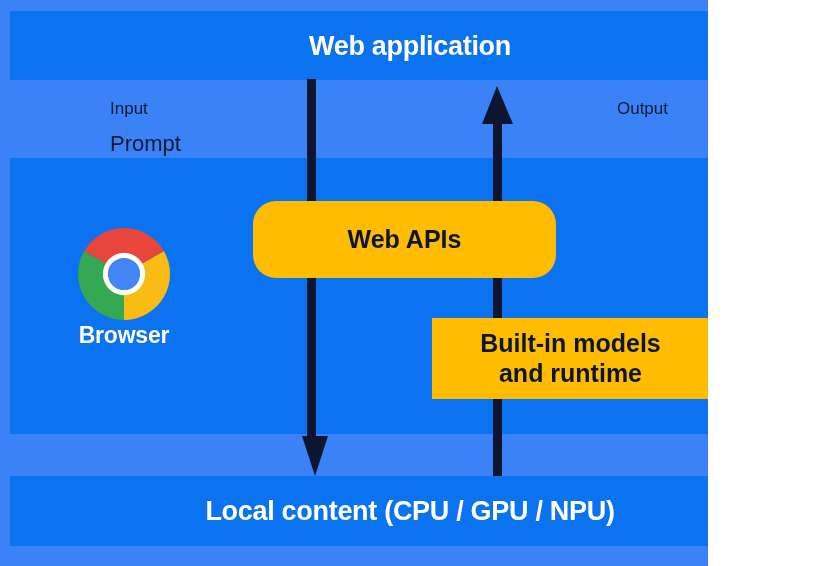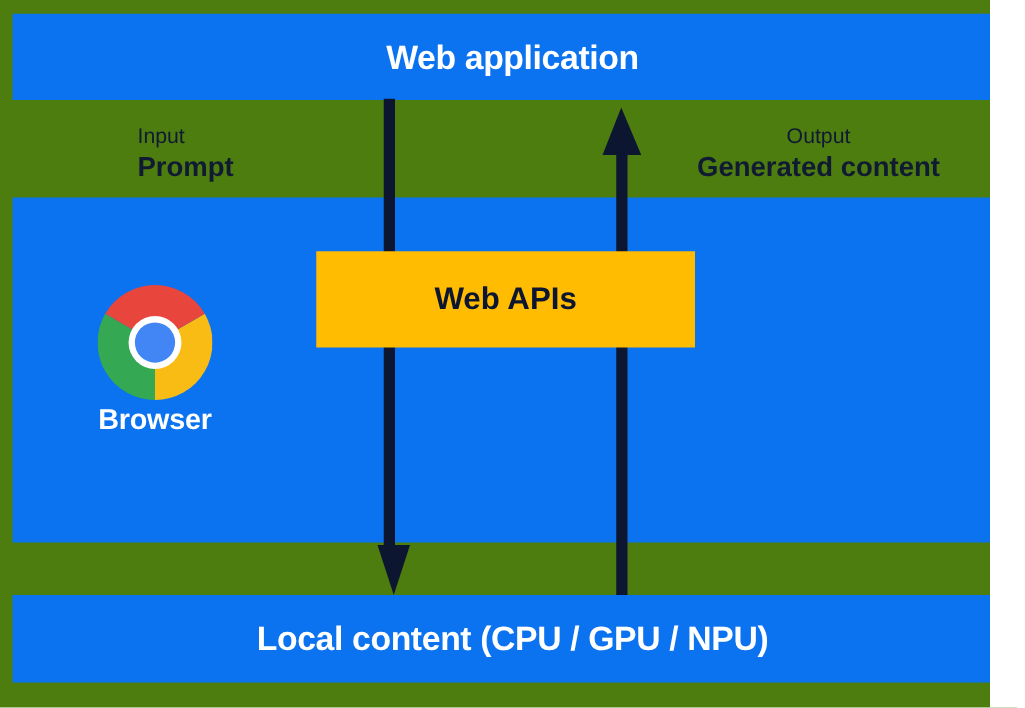--- a/index.html
+++ b/index.html
@@ -5,23 +5,23 @@
   html, body {
     margin: 0;
     padding: 0;
     background: #ffffff;
   }
   body {
     font-family: "Liberation Sans", sans-serif;
   }
   #diagram {
     position: relative;
-    width: 792px;
+    width: 708px;
     height: 566px;
-    background: #4d7c0f;
+    background: #3b82f6;
     overflow: hidden;
   }
   
   .band {
     position: absolute;
     background: #0b72f0;
     box-sizing: border-box;
   }
   #band-web-application {
     left: 10px;
@@ -76,20 +76,21 @@
     color: #0d1630;
     font-weight: bold;
     line-height: 1.18;
   }
   #box-web-apis {
     left: 253px;
     top: 201px;
     width: 303px;
     height: 77px;
     font-size: 25px;
+    border-radius: 23px;
   }
   #box-builtin-models {
     left: 432px;
     top: 318px;
     width: 277px;
     height: 81px;
     font-size: 25px;
   }
 
   
@@ -98,23 +99,23 @@
     color: #111a33;
     line-height: 1.25;
   }
   .io-label .kind {
     font-size: 17px;
     font-weight: normal;
     display: block;
   }
   .io-label .value {
     font-size: 22px;
-    font-weight: bold;
-    display: block;
-    margin-top: 1px;
+    font-weight: normal;
+    display: block;
+    margin-top: 11px;
   }
   #label-input {
     left: 110px;
     top: 98px;
     text-align: left;
   }
   #label-output {
     right: 40px;
     top: 98px;
     text-align: center;
@@ -171,21 +172,20 @@
     </g>
   </svg>
 
   <div class="io-label" id="label-input">
     <span class="kind">Input</span>
     <span class="value">Prompt</span>
   </div>
 
   <div class="io-label" id="label-output">
     <span class="kind">Output</span>
-    <span class="value">Generated content</span>
   </div>
 
   <div id="browser-block">
     <svg id="chrome-logo" viewBox="0 0 100 100">
 
       <path d="M50 50 L6.7 25 A50 50 0 0 0 50 100 Z" fill="#34a853"></path>
 
       <path d="M50 50 L93.3 25 A50 50 0 0 1 50 100 Z" fill="#f9bc15"></path>
 
       <path d="M50 50 L93.3 25 A50 50 0 0 0 6.7 25 Z" fill="#e8453c"></path>
@@ -194,14 +194,20 @@
 
       <circle cx="50" cy="50" r="17.5" fill="#4285f4"></circle>
     </svg>
     <span id="browser-label">Browser</span>
   </div>
 
   <div class="amber-box" id="box-web-apis">
     <span>Web APIs</span>
   </div>
 
+  <div class="amber-box" id="box-builtin-models">
+    <span>
+      <span>Built-in models</span><br>
+      <span>and runtime</span>
+    </span>
+  </div>
 
 </div>
 
 </body></html>

